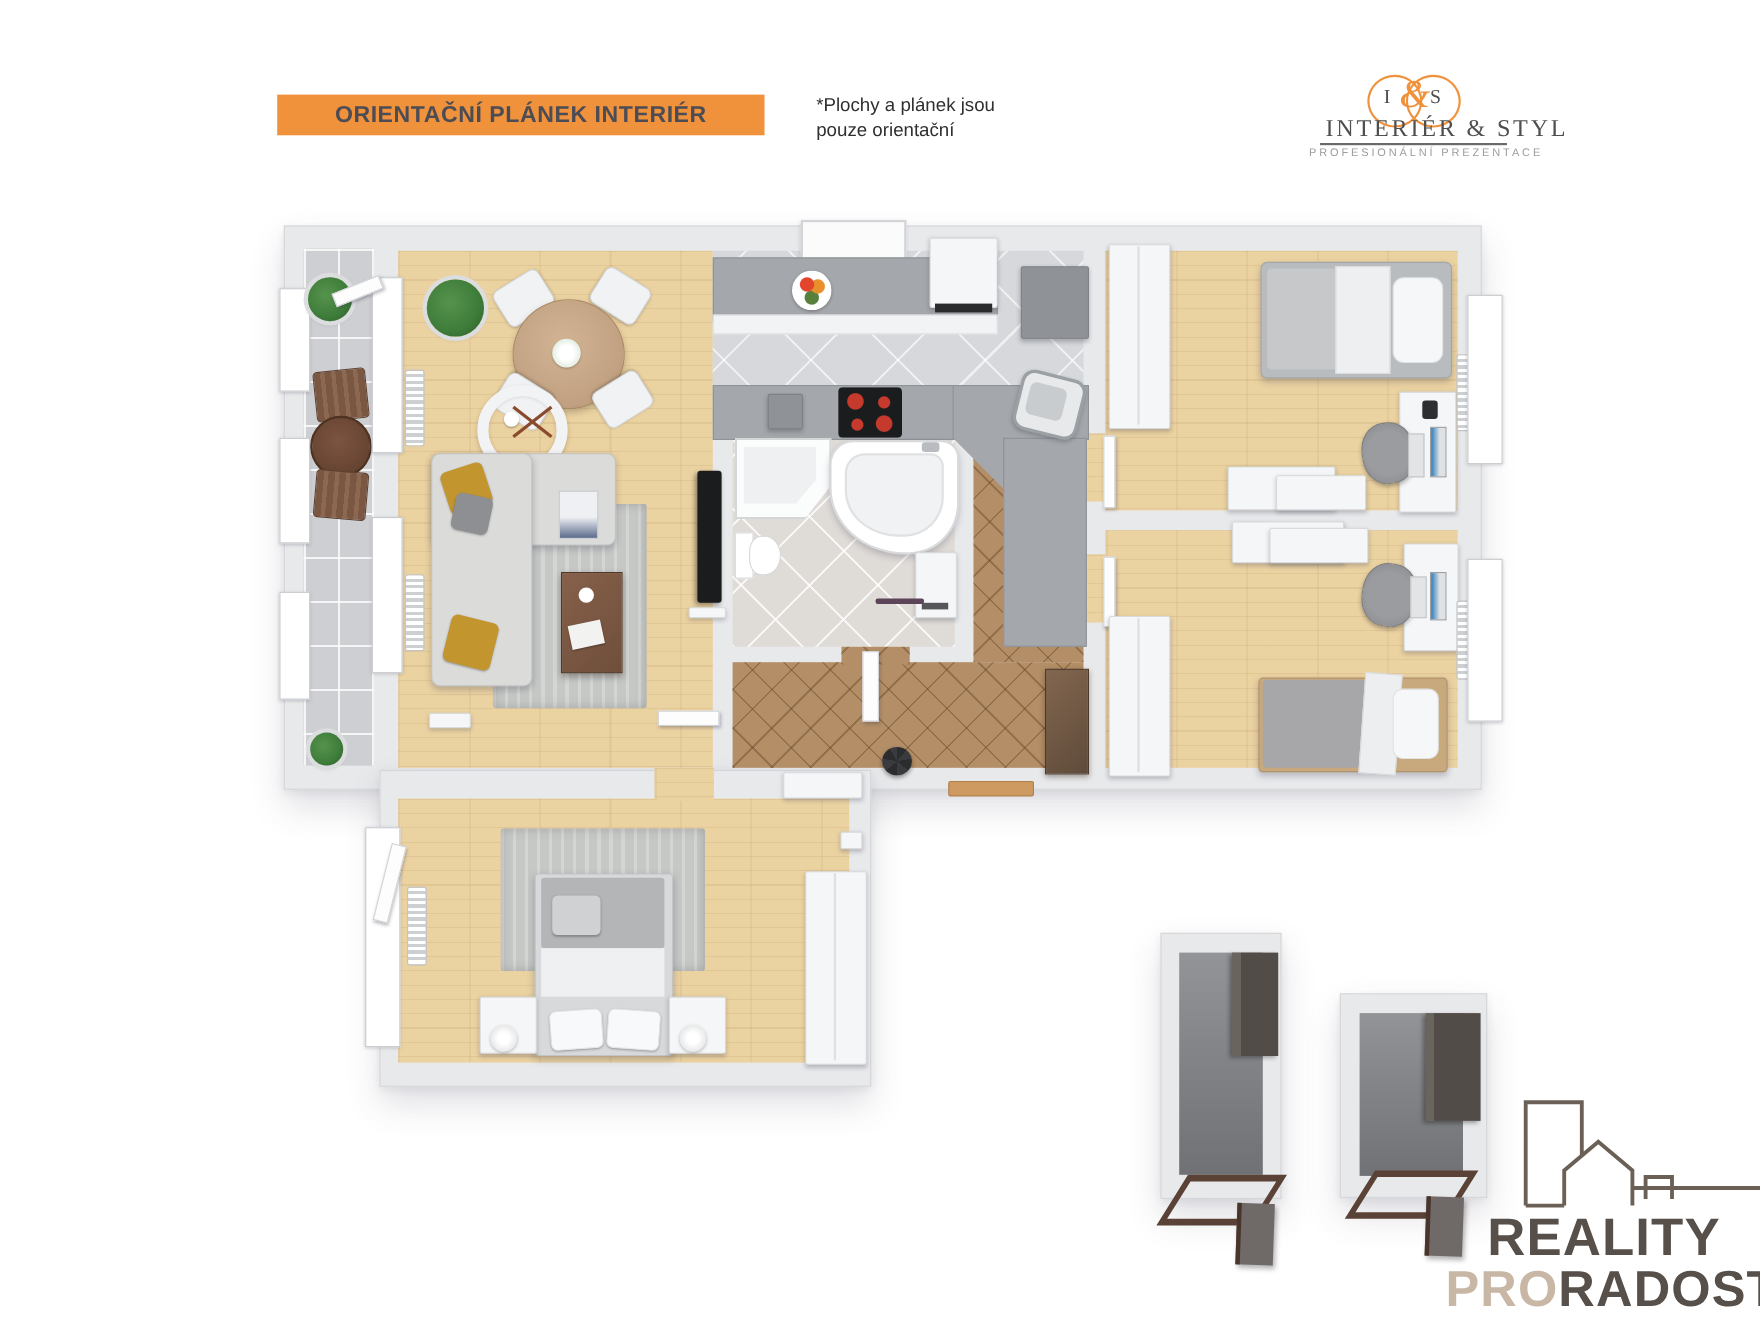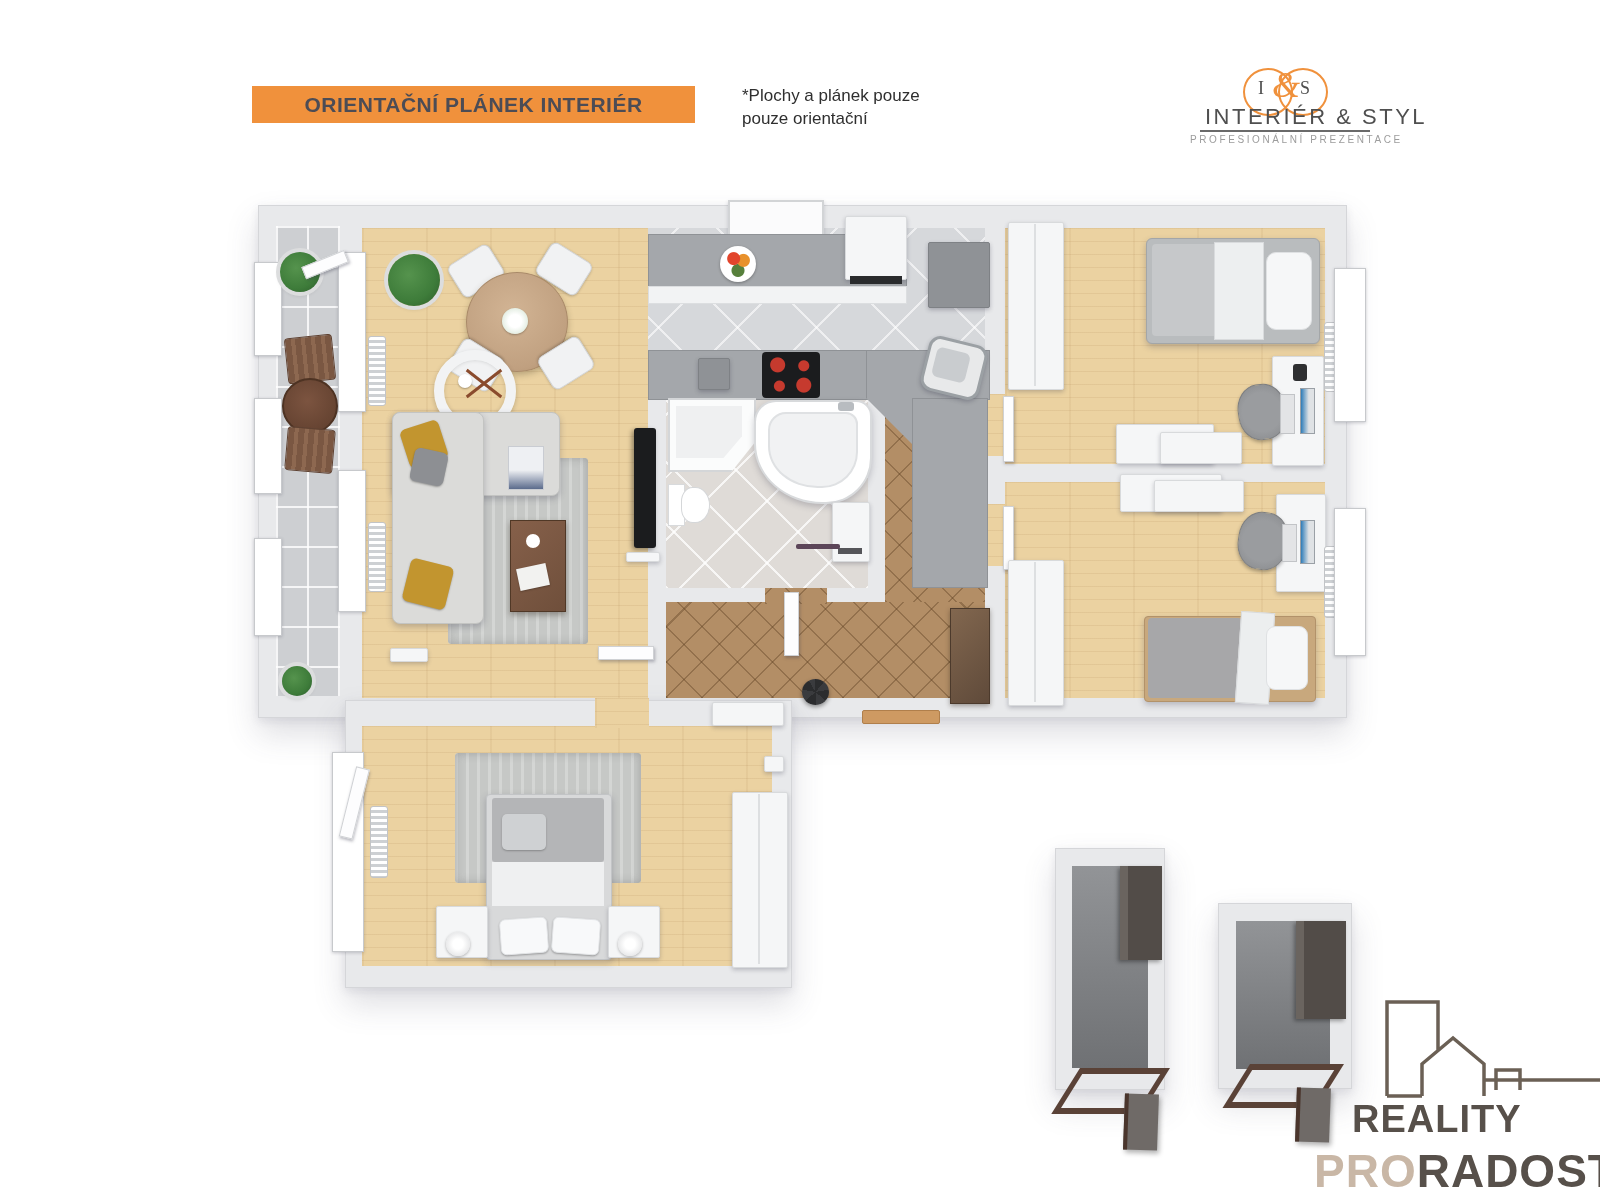--- a/index.html
+++ b/index.html
@@ -7,21 +7,21 @@
          font-family:"Liberation Sans",sans-serif;}
   .a{position:absolute;}
 
   
   .banner{background:var(--accent);color:var(--banner-text);display:flex;align-items:center;justify-content:center;
           font-size:21px;font-weight:600;letter-spacing:.5px;}
   .disclaimer{color:var(--ink);font-size:17px;line-height:1.35;}
   .logo-circle{border:2.5px solid var(--accent);border-radius:50%;background:transparent;}
   .logo-letter{font-family:"Liberation Serif",serif;color:var(--logo-ink);font-size:18px;}
   .logo-amp{font-family:"Liberation Serif",serif;color:var(--accent);font-size:36px;font-style:italic;}
-  .logo-title{font-family:Liberation Sans, sans-serif;color:var(--logo-ink);font-size:22px;letter-spacing:2.5px;white-space:nowrap;}
+  .logo-title{font-family:Liberation Serif, serif;color:var(--logo-ink);font-size:22px;letter-spacing:2.5px;white-space:nowrap;}
   .logo-rule{background:#6a6a6a;height:2px;}
   .logo-sub{color:var(--logo-sub);font-size:10px;letter-spacing:2.6px;white-space:nowrap;}
 
   
   .wall-block{background:var(--wall);border:1px solid var(--wall-line);
               box-shadow:0 16px 30px rgba(70,70,95,.18), 0 3px 8px rgba(70,70,95,.10);}
   .wood{background-color:var(--wood);
         background-image:repeating-linear-gradient(180deg, rgba(150,105,55,.11) 0 1px, transparent 1px 13px),
                          repeating-linear-gradient(90deg, rgba(150,105,55,.08) 0 2px, transparent 2px 64px);}
   .tileB{background-color:var(--tile-balcony);
@@ -44,35 +44,35 @@
   .door{background:#fdfdfe;border:1px solid #cfd1d4;box-shadow:1px 2px 3px rgba(60,60,80,.35);}
   .grayf{background:#8f9296;border:1px solid #7e8185;border-radius:2px;box-shadow:0 2px 4px rgba(50,50,70,.3);}
   .rug{background:var(--rug);background-image:repeating-linear-gradient(90deg, rgba(255,255,255,.25) 0 3px, transparent 3px 11px);
        border-radius:3px;box-shadow:inset 0 0 10px rgba(90,90,90,.35);}
   .plant{border-radius:50%;background:radial-gradient(circle at 40% 40%, #55934d, var(--plant) 60%, #2c5c2a);
          box-shadow:0 0 0 4px var(--pot), 0 2px 5px rgba(0,0,0,.25);}
   .chair{background:#f1f2f3;border:1px solid #d4d6d8;border-radius:7px;box-shadow:0 1px 3px rgba(0,0,0,.25);}
   .pillow{border-radius:6px;box-shadow:0 1px 2px rgba(0,0,0,.3);}
 
   
-  .fb1{color:var(--footer-ink);font-size:38px;font-weight:800;letter-spacing:1px;}
+  .fb1{color:var(--footer-ink);font-size:48px;font-weight:800;letter-spacing:1px;}
   .fb2{font-size:46px;font-weight:800;letter-spacing:1px;white-space:nowrap;}
   .fb2 .accent{color:var(--footer-accent);}
   .fb2 .rest{color:var(--footer-ink);}
 </style>
 </head>
 <body>
 
 <div class="stage">
 
   <div class="a banner" style="left:252px;top:86px;width:443px;height:37px;">
     <span>ORIENTAČNÍ PLÁNEK INTERIÉR</span>
   </div>
   <div class="a disclaimer" style="left:742px;top:85px;">
-    <div>*Plochy  a plánek pouze</div>
+    <div>*Plochy  a plánek jsou</div>
     <div>pouze orientační</div>
   </div>
 
   <div class="a" style="left:1190px;top:60px;width:190px;height:90px;">
     <div class="a logo-circle" style="left:53px;top:8px;width:46px;height:44px;"></div>
     <div class="a logo-circle" style="left:88px;top:8px;width:46px;height:44px;"></div>
     <span class="a logo-letter" style="left:68px;top:18px;">I</span>
     <span class="a logo-amp" style="left:82px;top:4px;">&amp;</span>
     <span class="a logo-letter" style="left:110px;top:18px;">S</span>
     <div class="a logo-title" style="left:15px;top:44px;width:160px;text-align:center;">INTERIÉR &amp; STYL</div>

